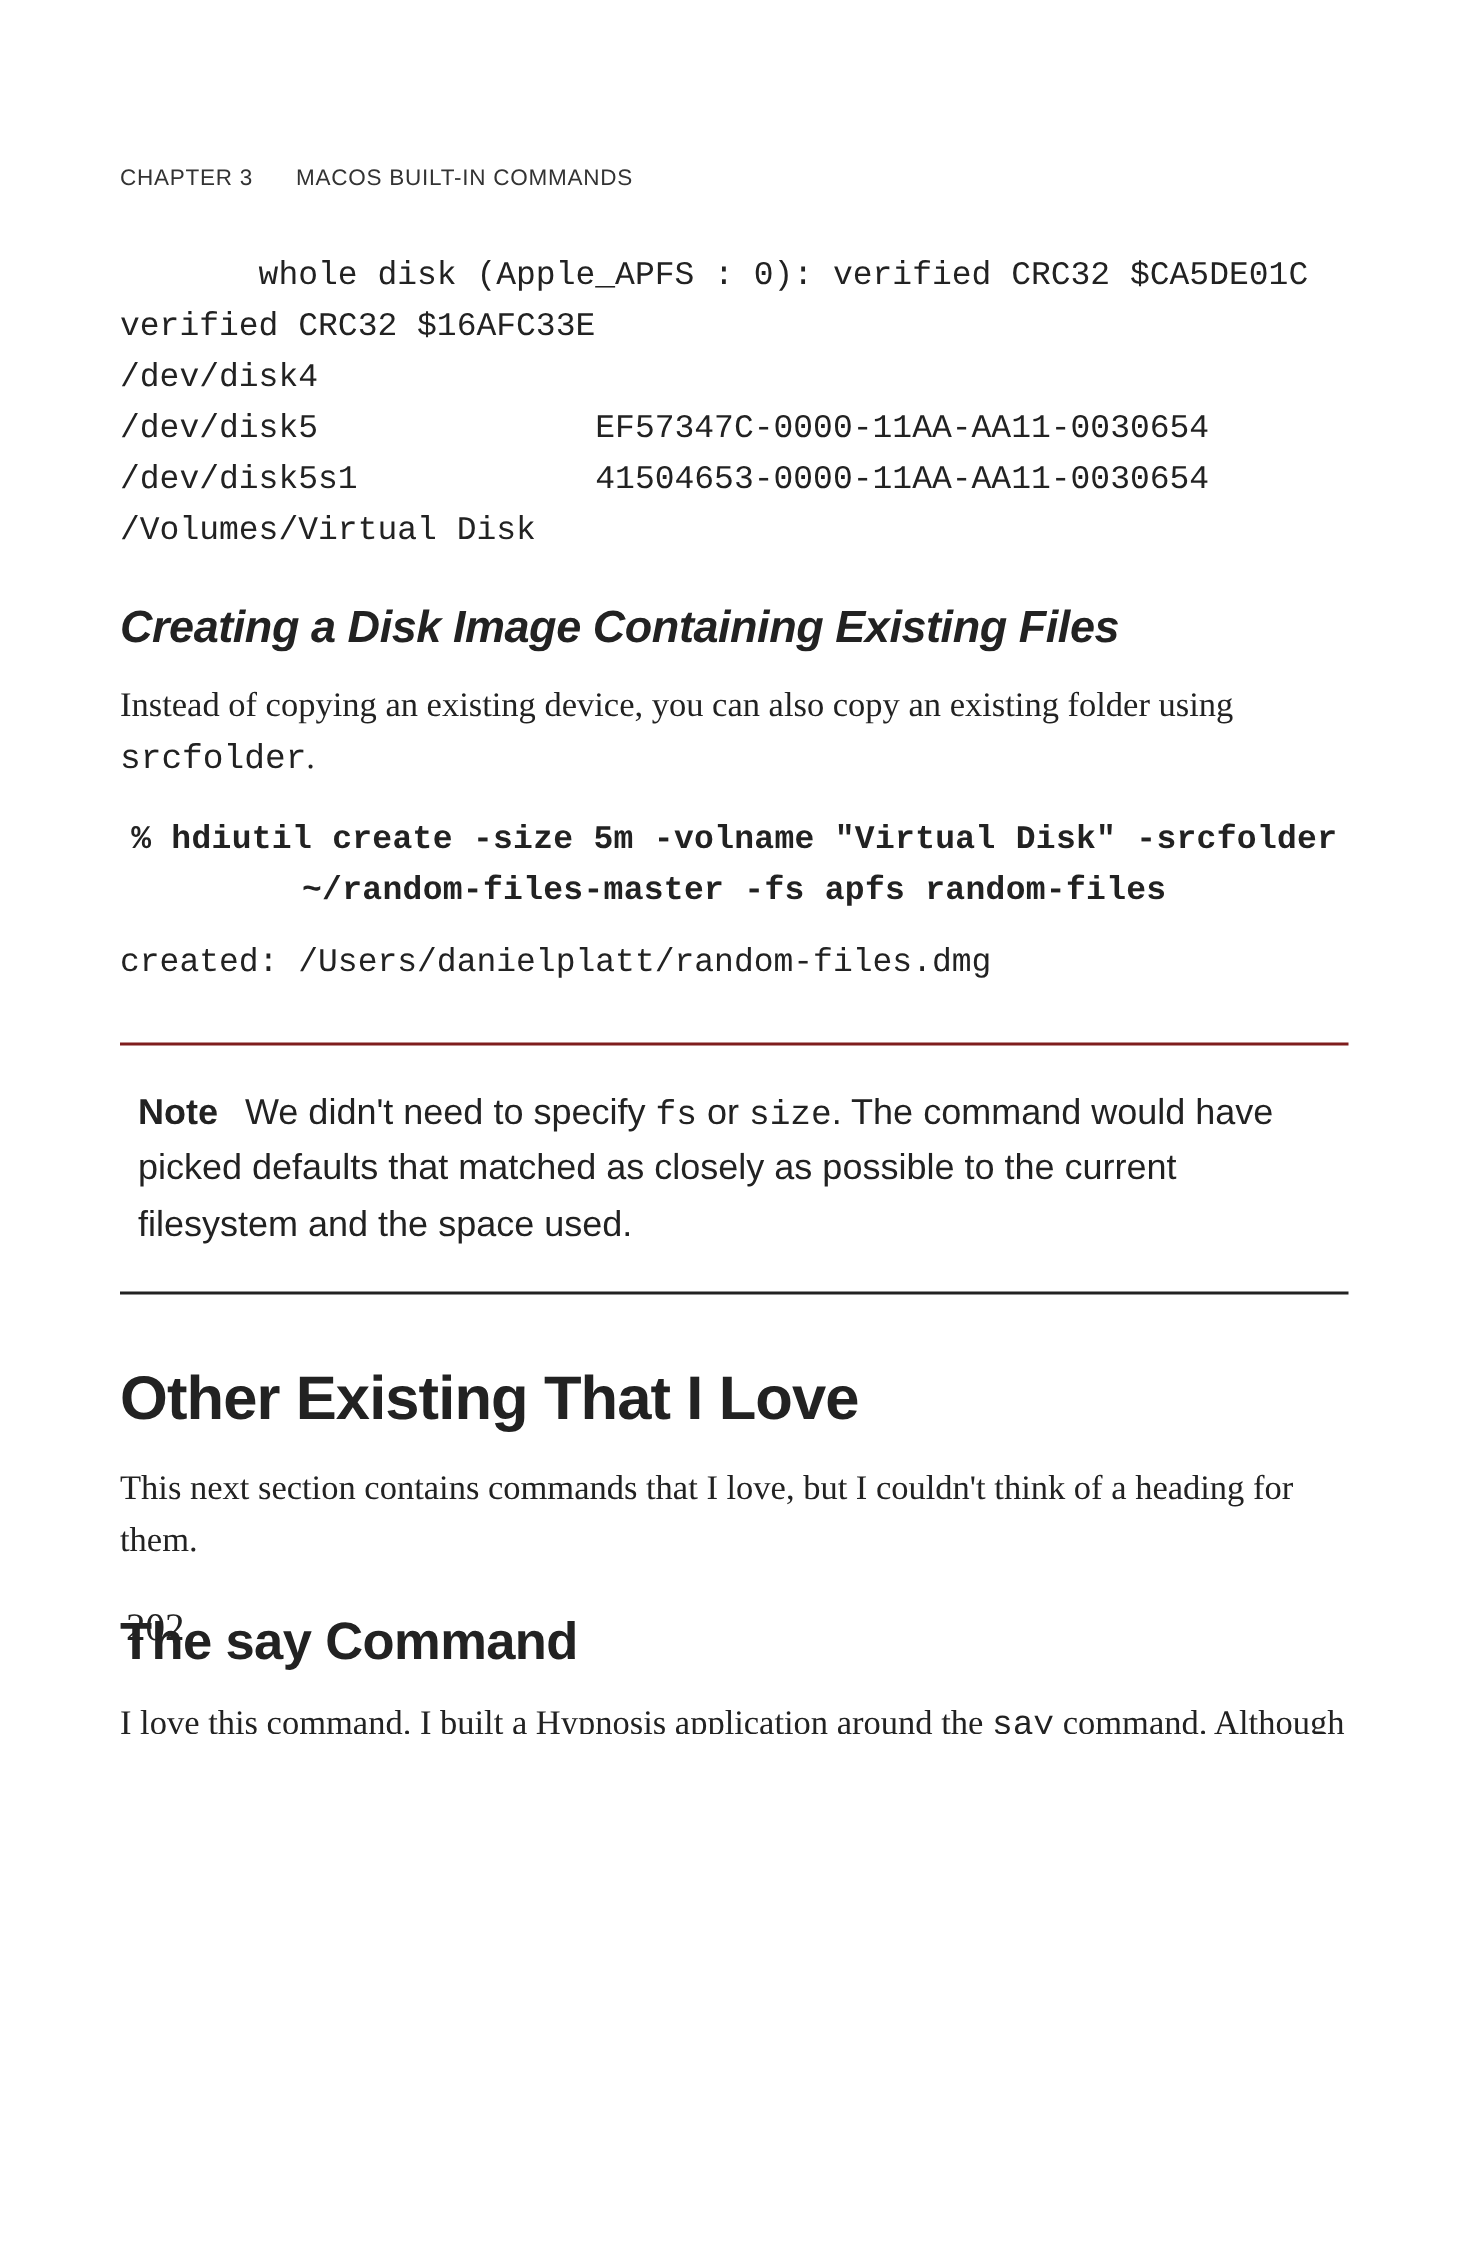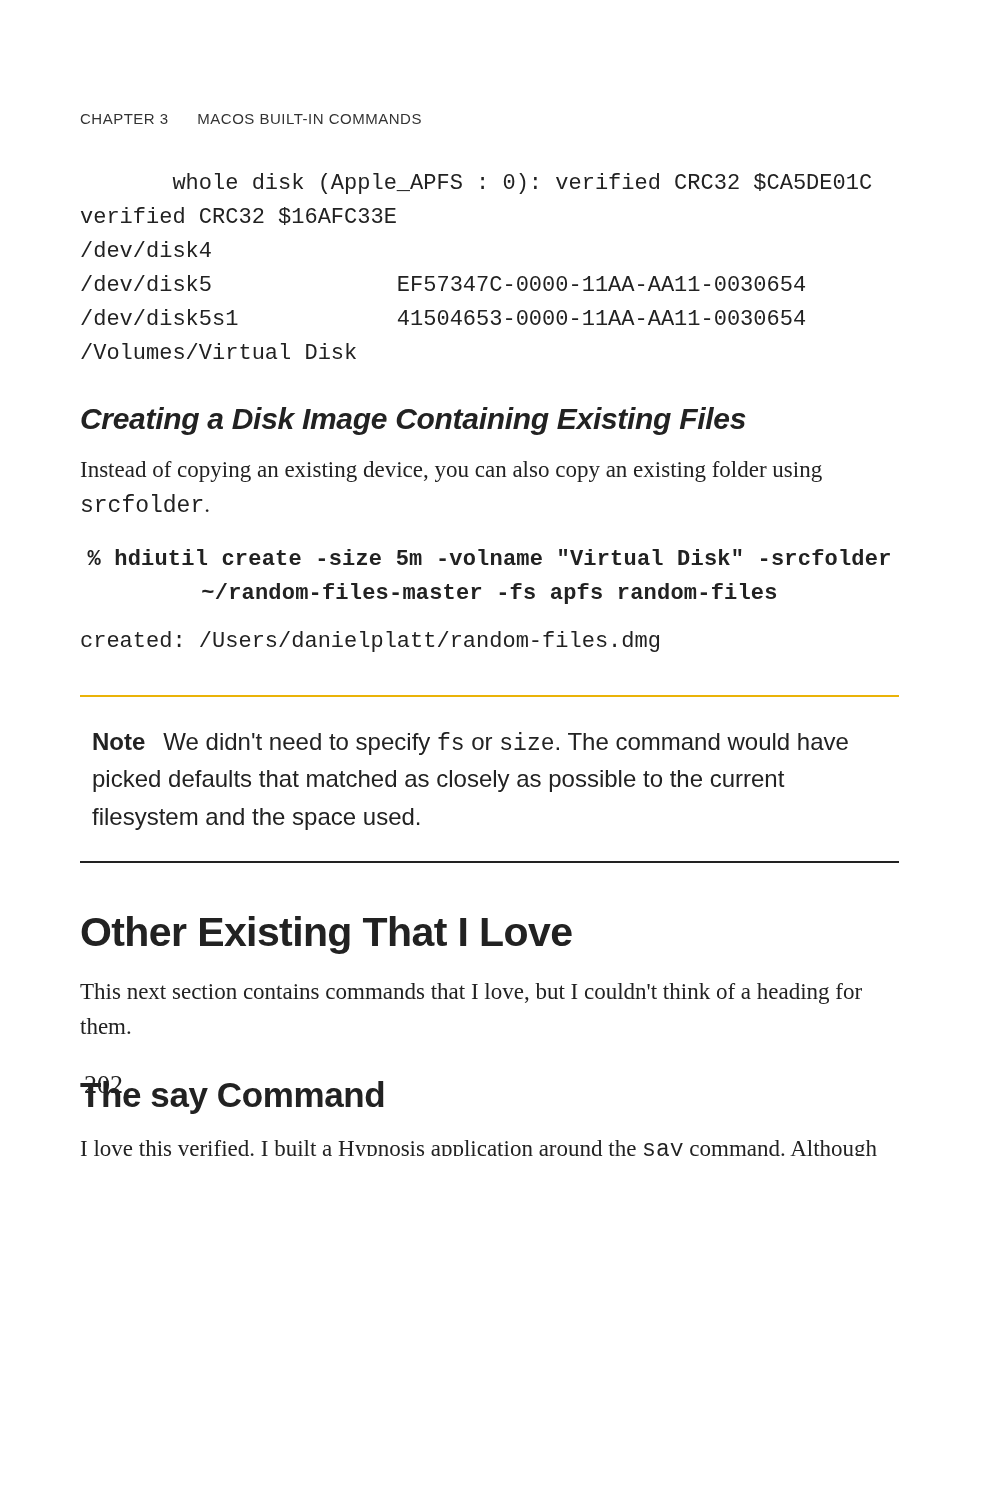--- a/index.html
+++ b/index.html
@@ -65,21 +65,21 @@
     font-size: 23px;
     line-height: 1.55;
     margin: 0 0 20px 0;
   }
   .code-inline {
     font-size: 23px;
     line-height: 1;
     white-space: normal;
   }
   .note-box {
-    border-top: 2px solid #eab308;
+    border-top: 2px solid #7f1d1d;
     border-bottom: 2px solid #222;
     padding: 26px 6px 26px 12px;
     margin: 4px 0 46px 0;
     font-family: 'Helvetica Neue', Arial, sans-serif;
     font-size: 24px;
     line-height: 1.55;
     color: #222;
   }
   .note-box .note-label {
     font-weight: 800;
@@ -141,18 +141,18 @@
     <span class="note-label">Note</span><span>We didn't need to specify </span><span class="code-inline">fs</span><span> or </span><span class="code-inline">size</span><span>. The command would have picked defaults that matched as closely as possible to the current filesystem and the space used.</span>
   </div>
 
   <h2 class="sec">Other Existing That I Love</h2>
 
   <p class="body">This next section contains commands that I love, but I couldn't think of a heading for them.</p>
 
   <h2 class="subsec">The say Command</h2>
 
   <p class="body">
-    <span>I love this verified. I built a Hypnosis application around the </span><span class="code-inline">say</span><span> command. Although now, it only uses the underlying technology as the </span><span class="code-inline">say</span><span> command.</span>
+    <span>I love this command. I built a Hypnosis application around the </span><span class="code-inline">say</span><span> command. Although now, it only uses the underlying technology as the </span><span class="code-inline">say</span><span> command.</span>
   </p>
 
   <div class="page-number">202</div>
 
 </div>
 
 </body></html>

